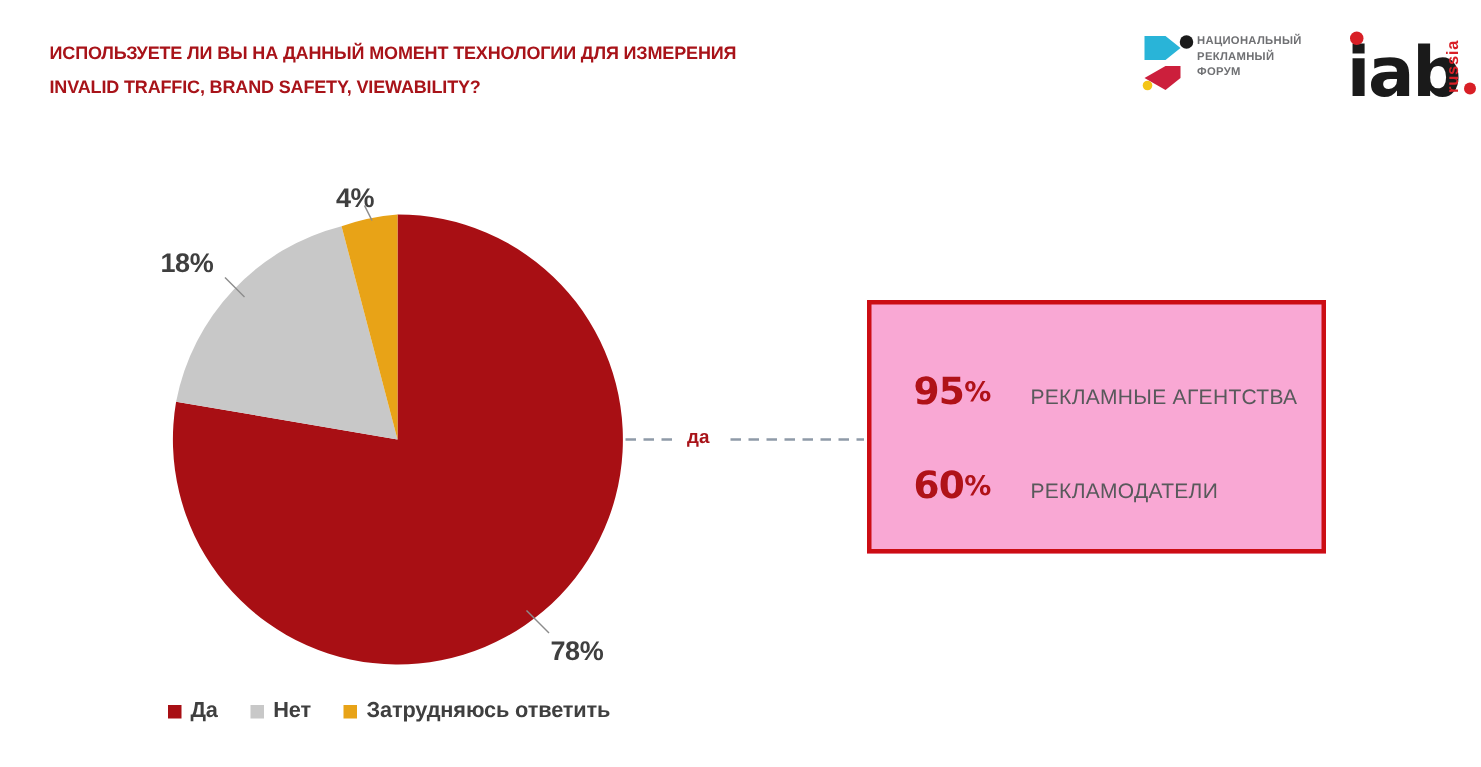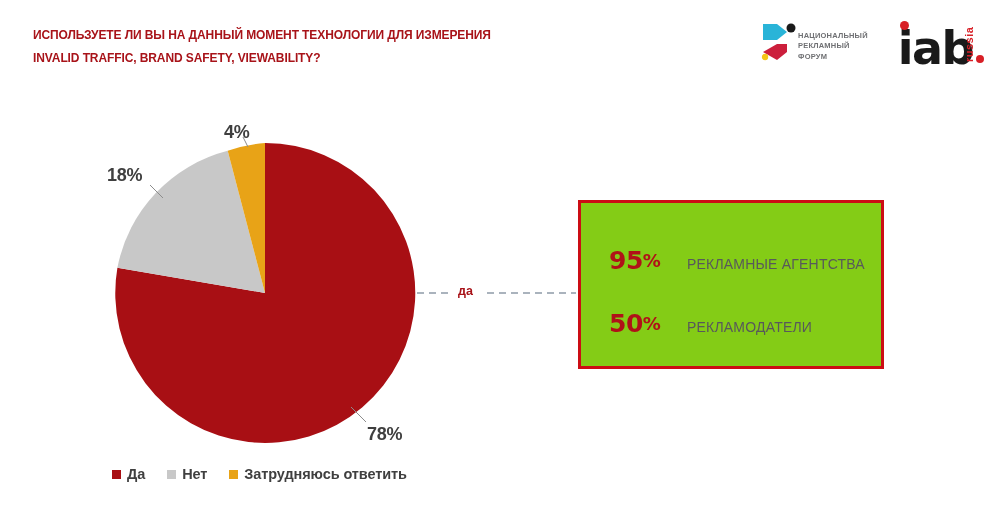--- a/index.html
+++ b/index.html
@@ -36,21 +36,21 @@
     position: absolute;
     right: 14px;
     top: 16px;
     height: 52px;
     display: flex;
     align-items: center;
     gap: 30px;
   }
   .nrf-logo {
     display: flex;
-    align-items: flex-end;
+    align-items: flex-start;
     gap: 1px;
   }
   .nrf-mark {
     position: relative;
     width: 36px;
     height: 40px;
   }
   .nrf-text {
     font-size: 7.5px;
     font-weight: bold;
@@ -152,21 +152,21 @@
 
   
   #callout-box {
     position: absolute;
     left: 578px;
     top: 200px;
     width: 306px;
     height: 169px;
     border: 3px solid #cc0d14;
     box-sizing: border-box;
-    background: #84cc16;
+    background: #f9a8d4;
   }
   #callout-rows {
     position: absolute;
     left: 0;
     top: 0;
     width: 100%;
     height: 100%;
     display: flex;
     flex-direction: column;
     justify-content: center;
@@ -275,18 +275,18 @@
 <div id="callout-box">
   <div id="callout-rows">
 
     <div class="callout-row">
       <span class="callout-pct"><span>95</span><span class="sym">%</span></span>
       <span class="callout-name">РЕКЛАМНЫЕ АГЕНТСТВА</span>
     </div>
 
 
     <div class="callout-row">
-      <span class="callout-pct"><span>50</span><span class="sym">%</span></span>
+      <span class="callout-pct"><span>60</span><span class="sym">%</span></span>
       <span class="callout-name">РЕКЛАМОДАТЕЛИ</span>
     </div>
 
   </div>
 </div>
 
 </body></html>

